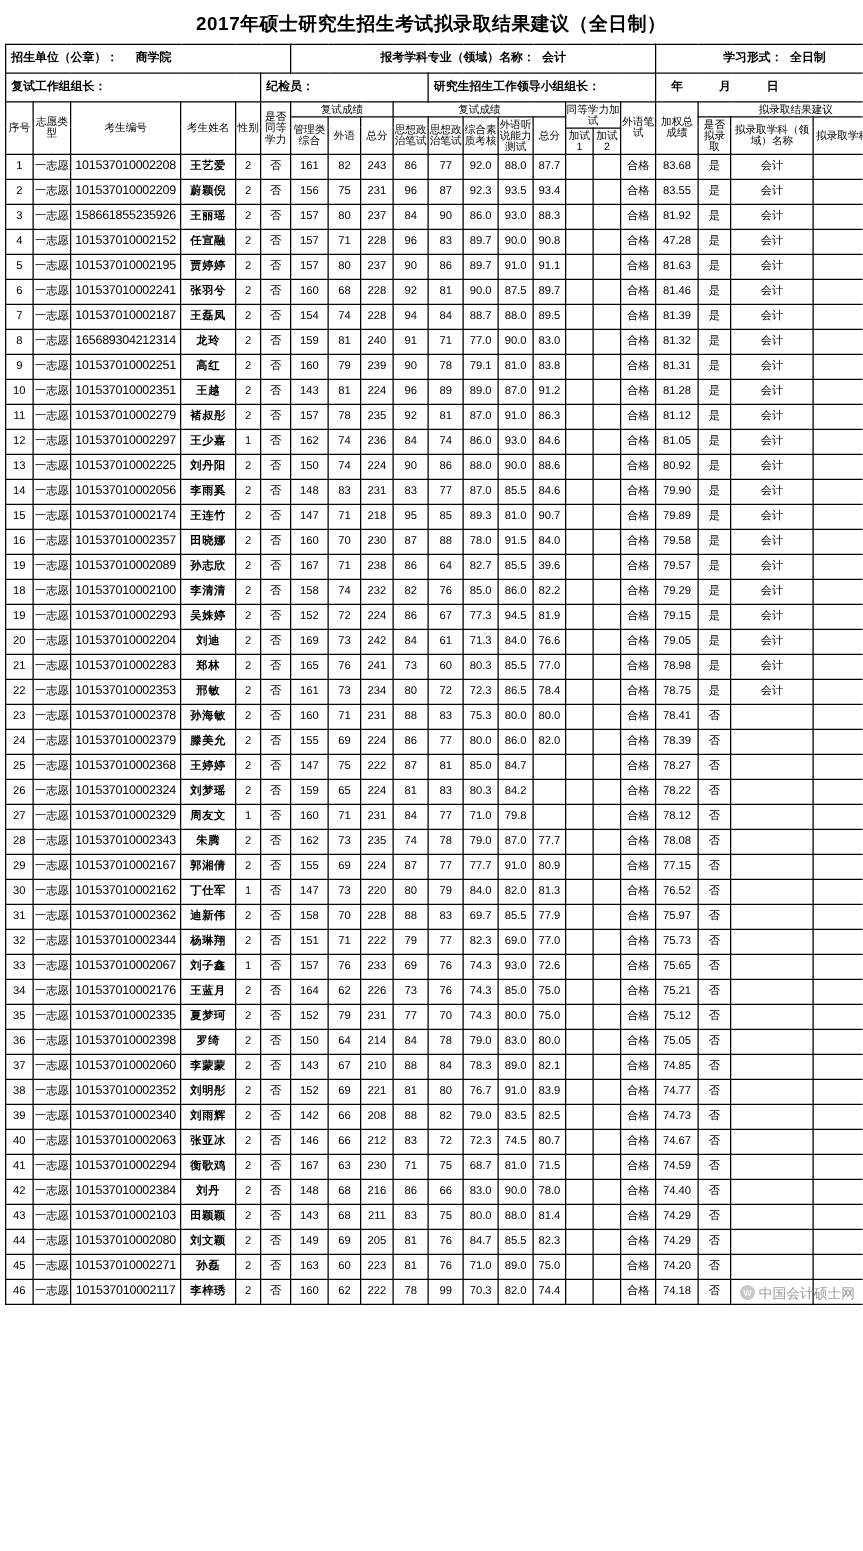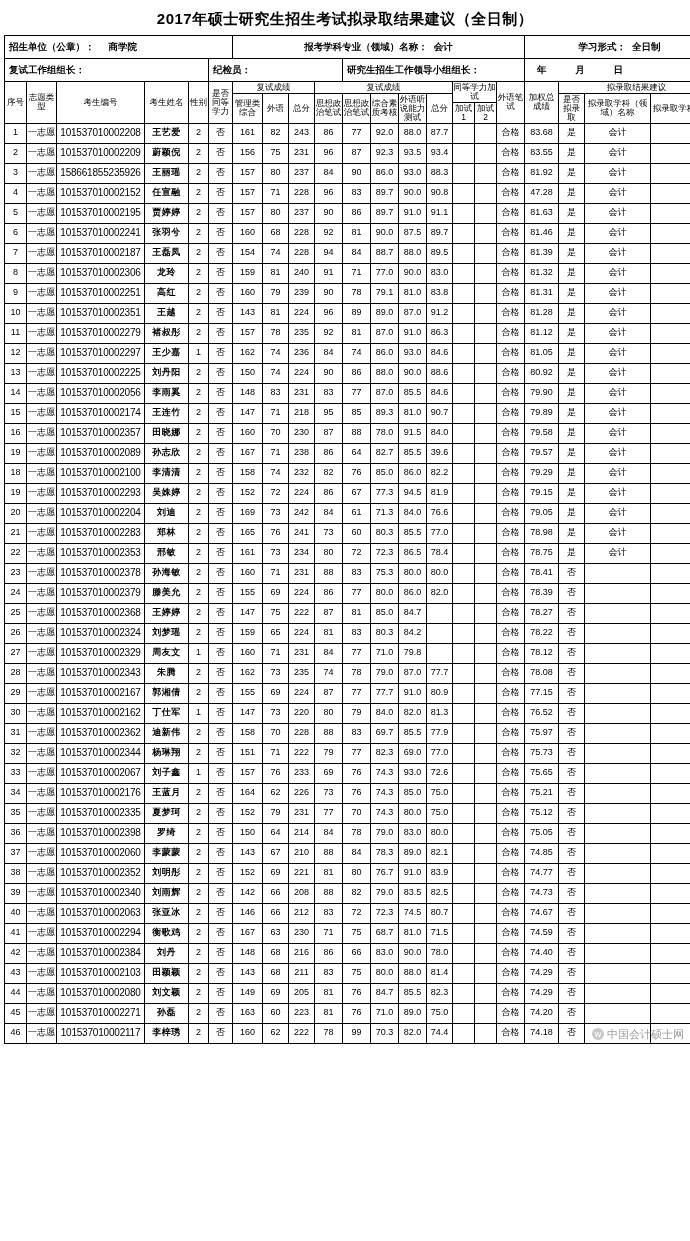--- a/index.html
+++ b/index.html
@@ -300,21 +300,21 @@
           <td></td>
           <td>合格</td>
           <td>81.39</td>
           <td>是</td>
           <td>会计</td>
           <td></td>
         </tr>
         <tr>
           <td>8</td>
           <td>一志愿</td>
-          <td class="id">101537010002306</td>
+          <td class="id">165689304212314</td>
           <td class="name">龙玲</td>
           <td>2</td>
           <td>否</td>
           <td>159</td>
           <td>81</td>
           <td>240</td>
           <td>91</td>
           <td>71</td>
           <td>77.0</td>
           <td>90.0</td>

